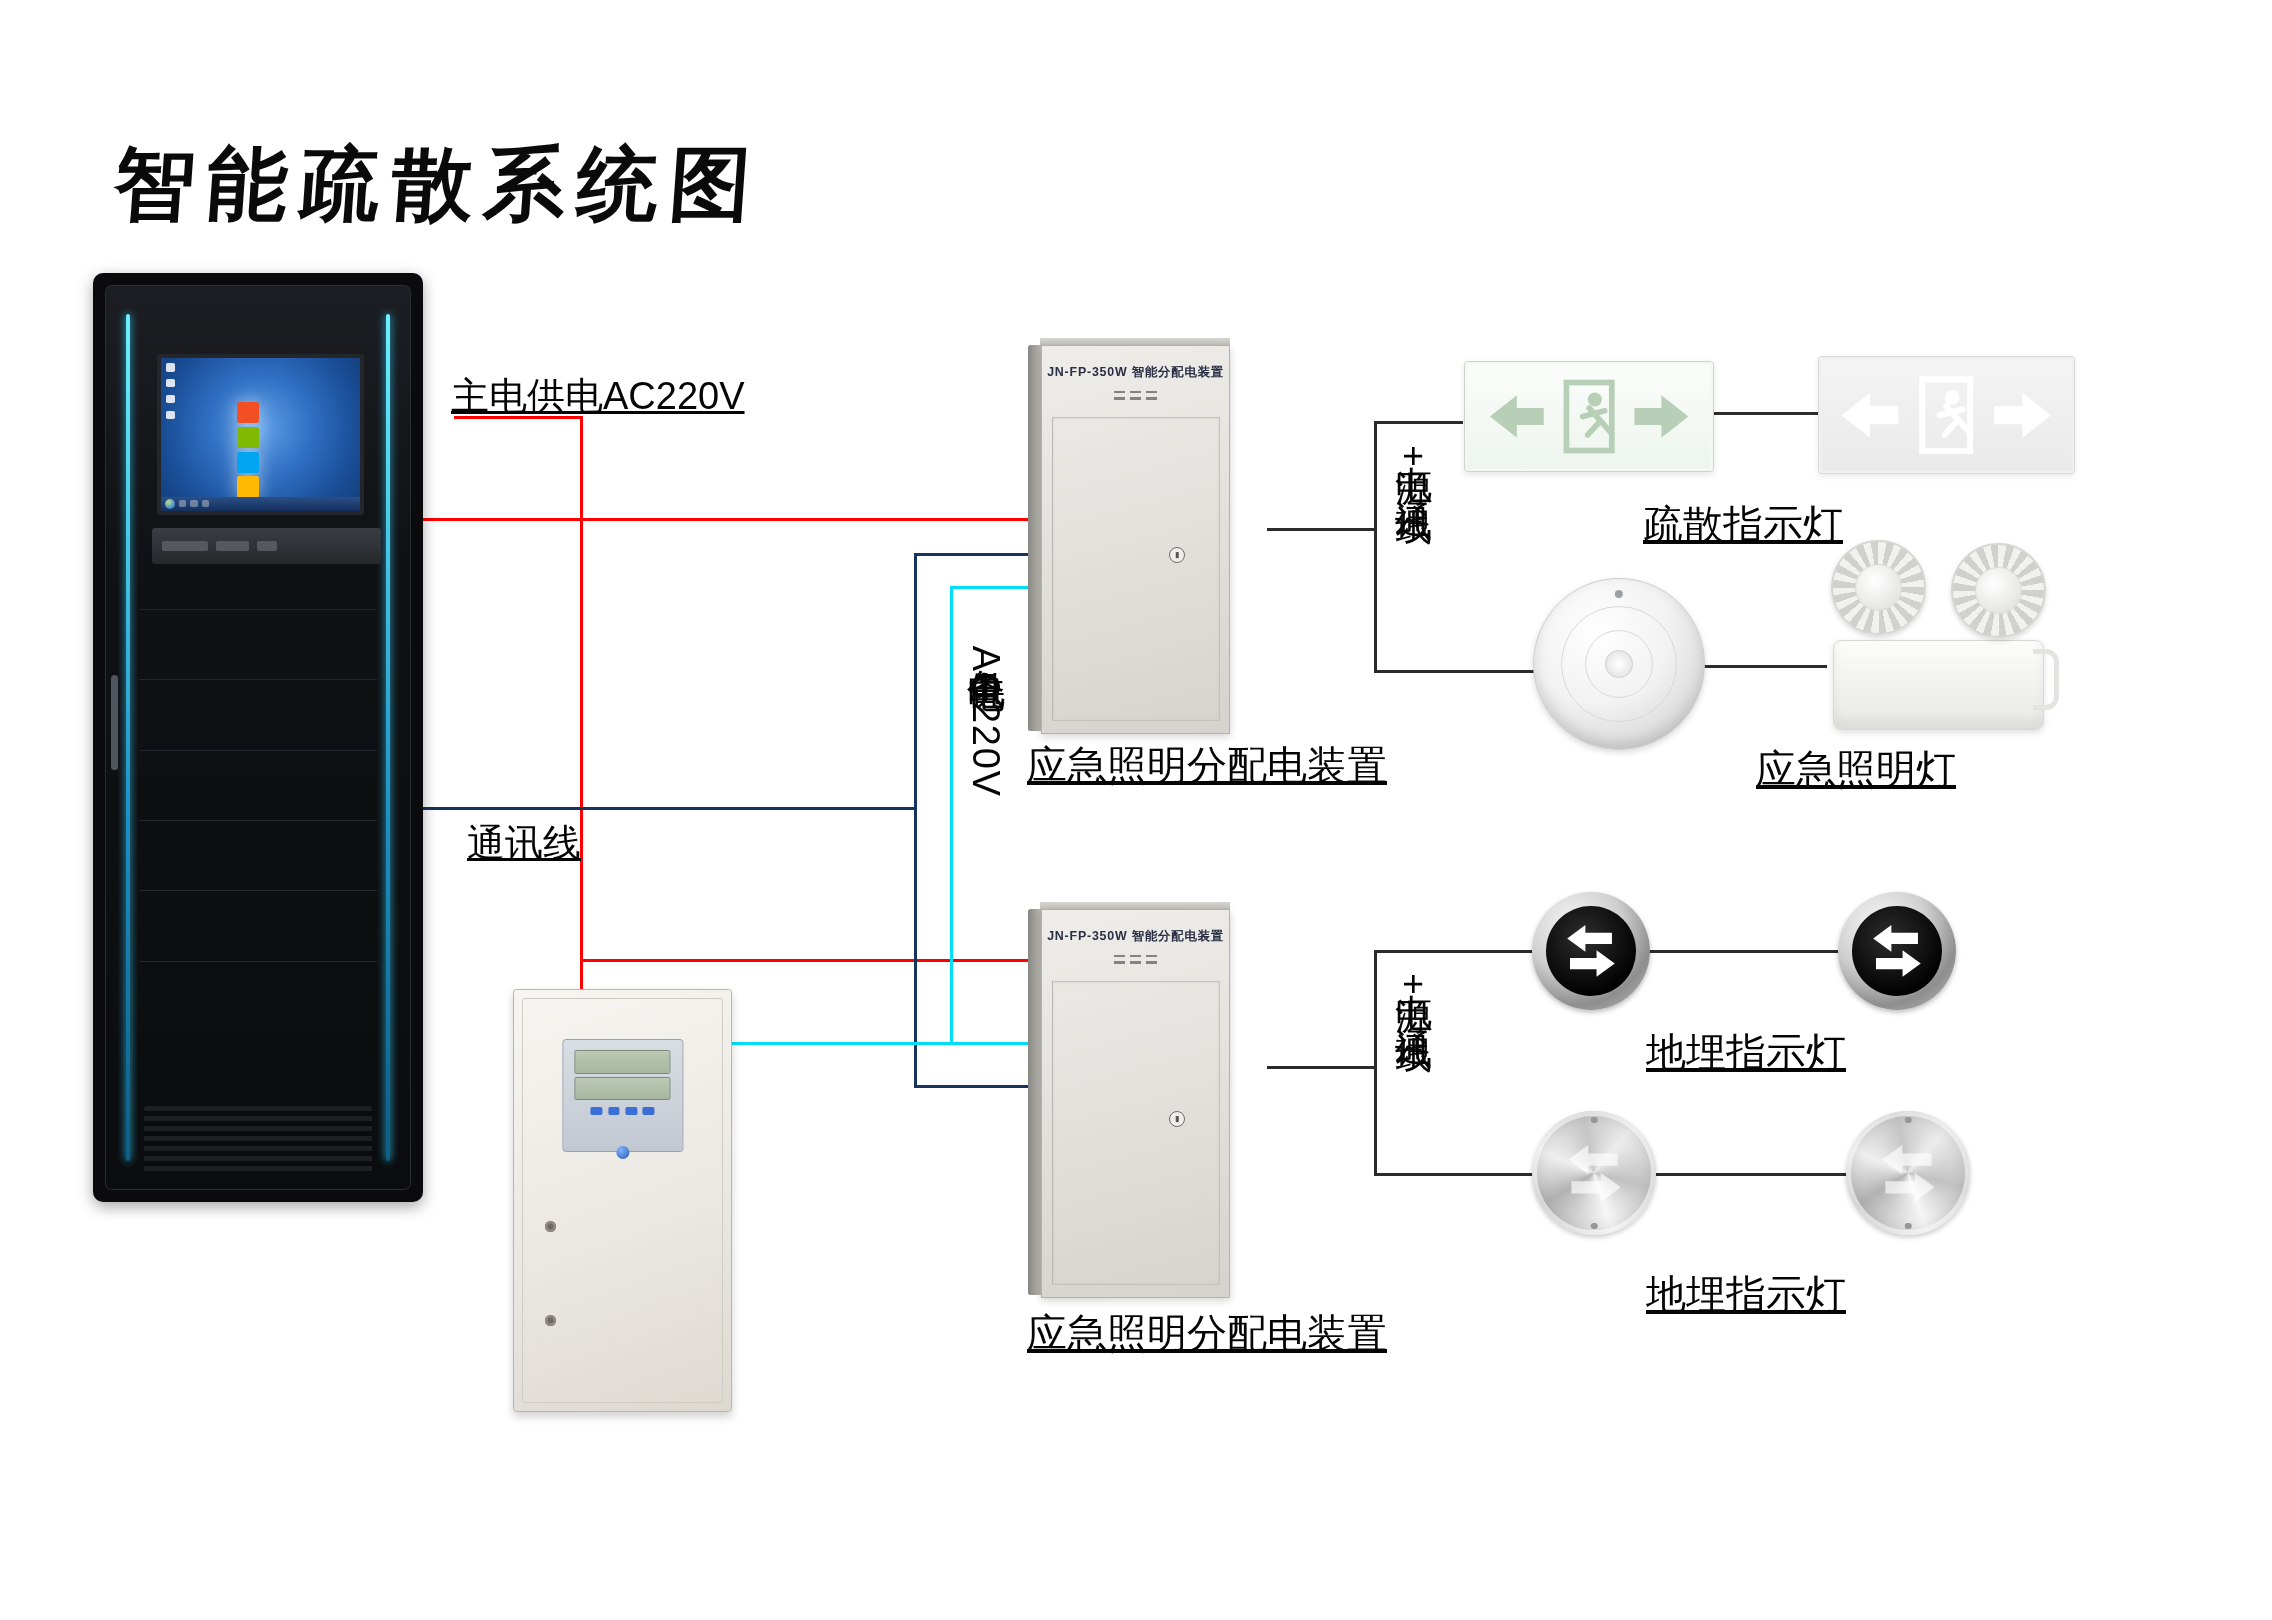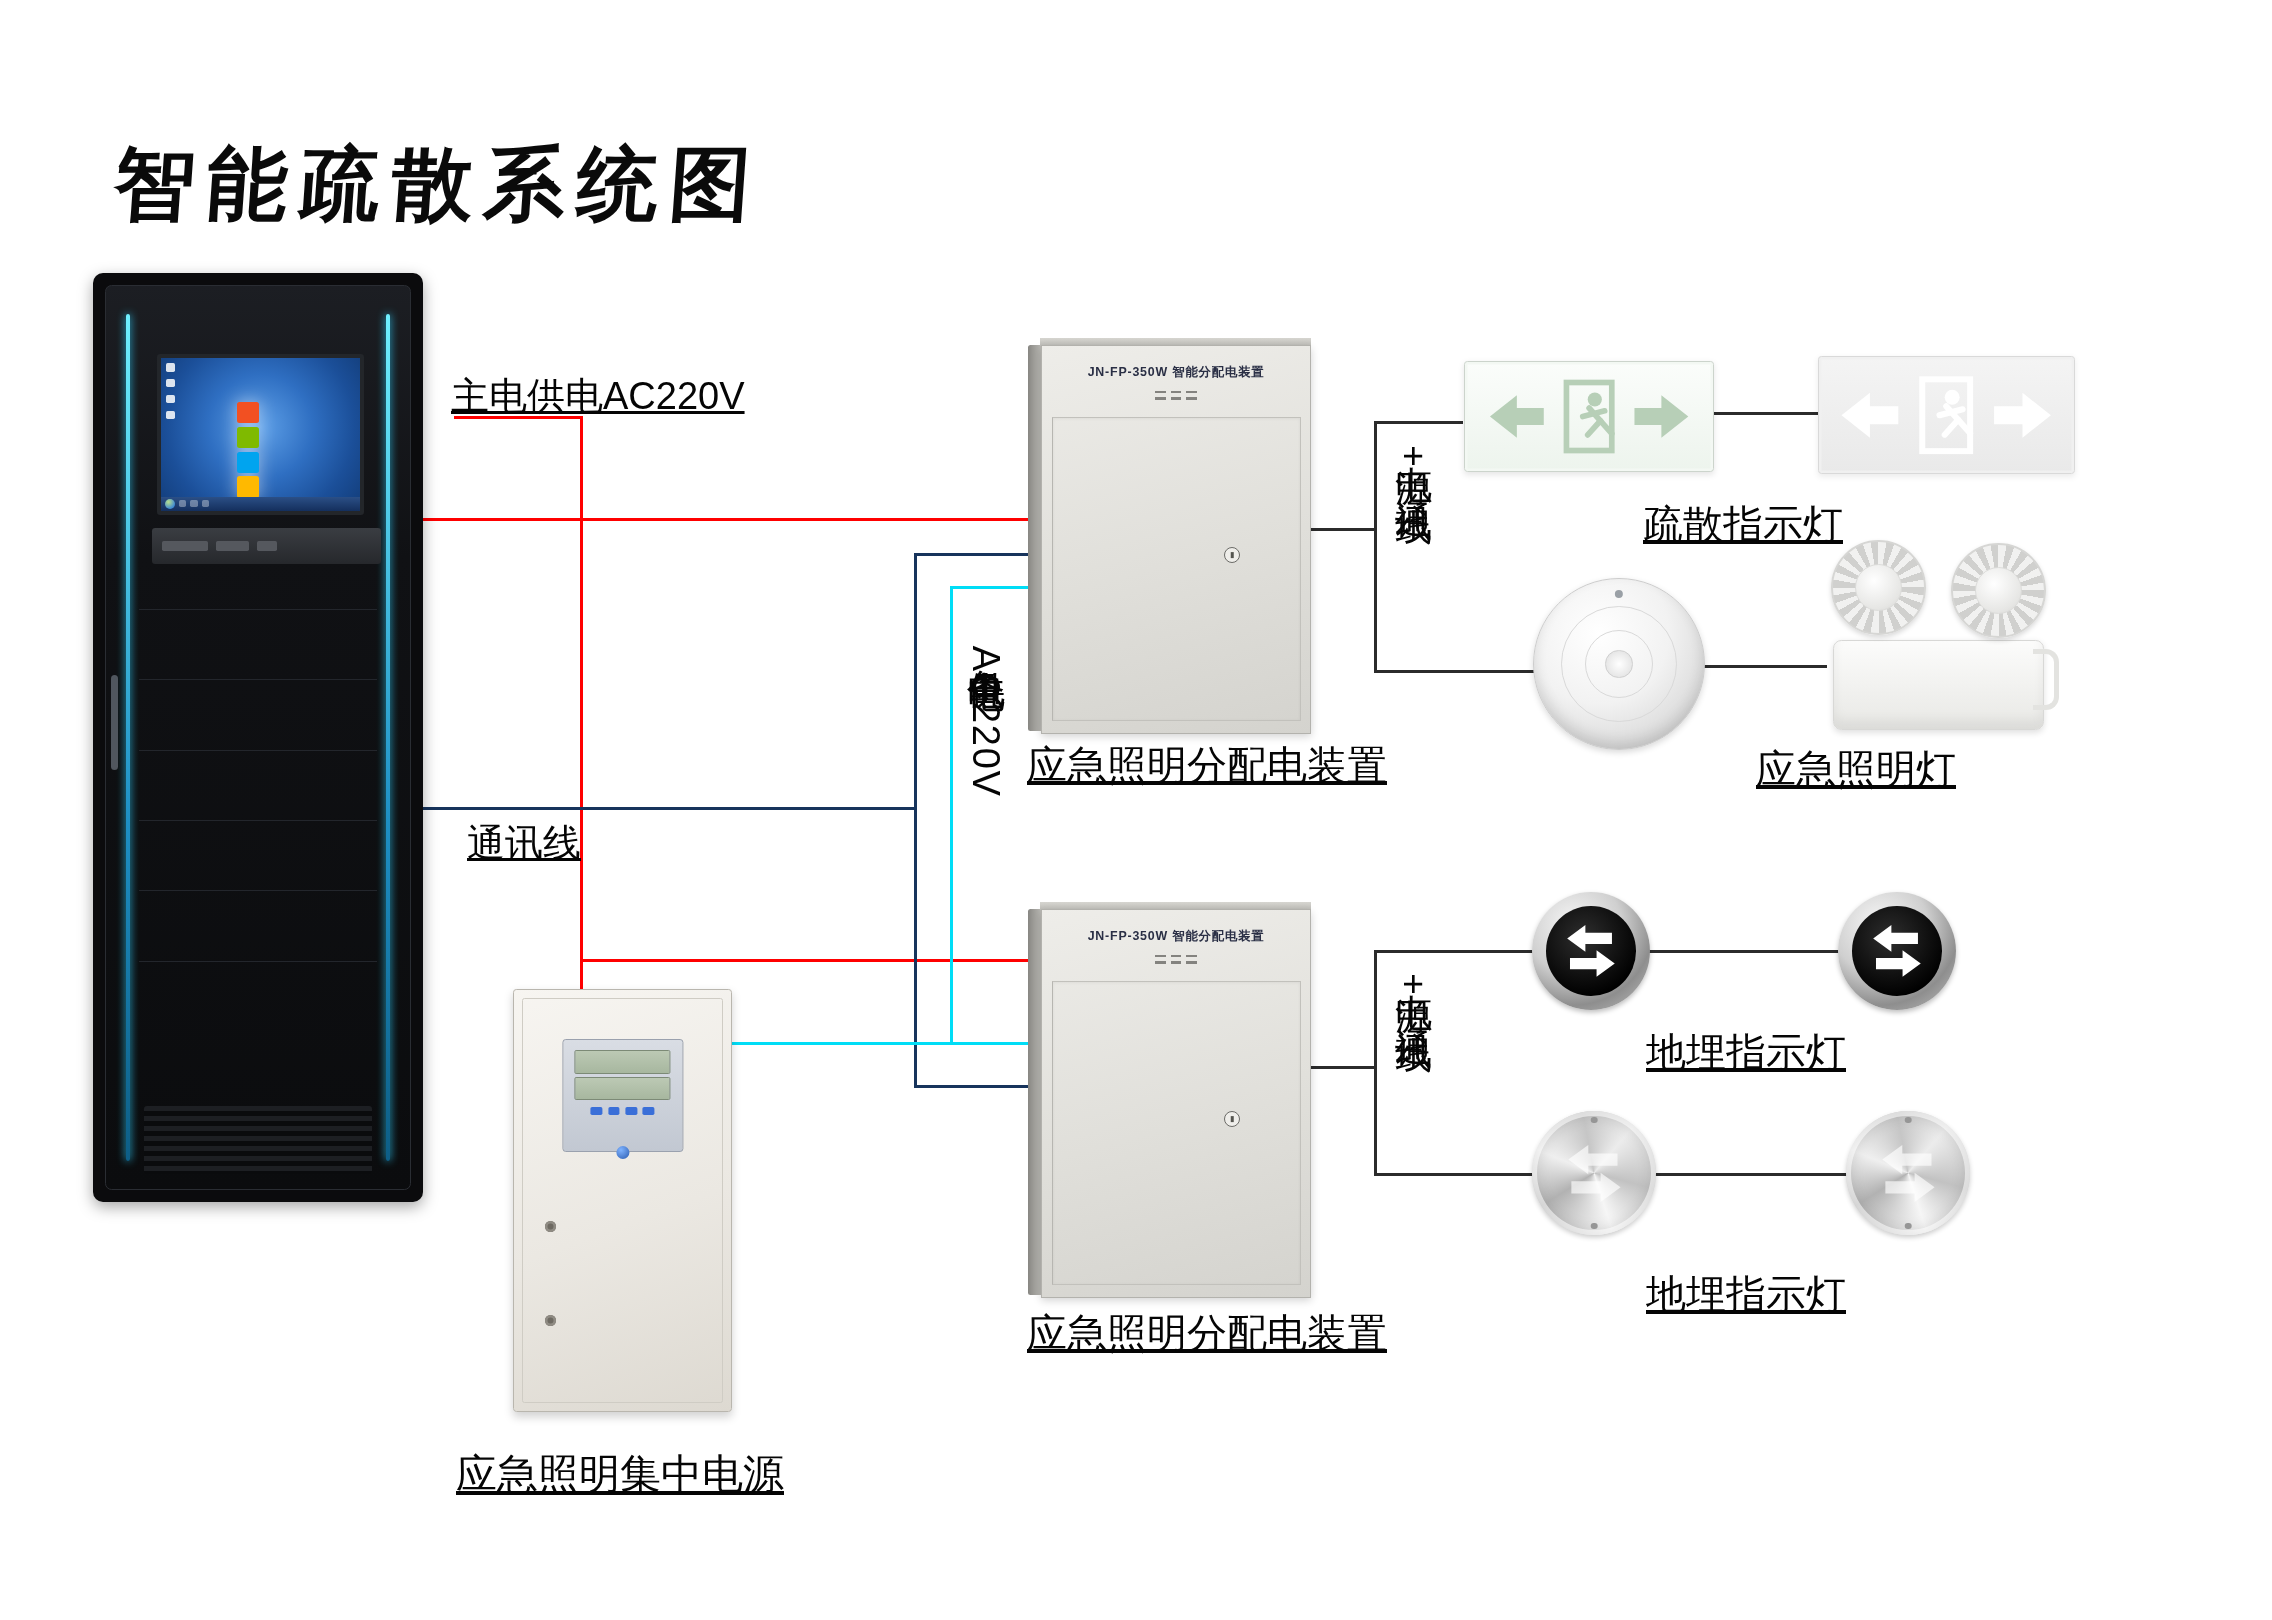--- a/index.html
+++ b/index.html
@@ -64,21 +64,21 @@
   .lcd{height:21.5px;margin:3.3px 5px;background:linear-gradient(#bcc9b4,#a7b79f);border:0.8px solid #7c8a76;border-radius:1.7px;}
   .btn-row{display:flex;justify-content:center;gap:5.8px;margin-top:6.6px;}
   .btn-row i{width:11.6px;height:8.3px;background:#3a6fd8;border-radius:1.7px;display:block;}
   .psu-led{position:absolute;left:50%;transform:translateX(-50%);top:147px;width:13.2px;height:13.2px;border-radius:50%;
            background:radial-gradient(circle at 35% 30%,#7fb3ff,#2a5bb0);}
   .keyhole{position:absolute;width:10.8px;height:10.8px;border-radius:50%;background:#6e6a62;
            box-shadow:inset 0 0 0 2.5px #8f8b83;}
   .k1{left:21.5px;top:222px;} .k2{left:21.5px;top:316px;}
 
   
-  .dbox{position:absolute;width:283px;height:396px;}
+  .dbox{position:absolute;width:202px;height:396px;}
   .dbox-side{position:absolute;left:0;top:6.6px;bottom:3.3px;width:13.2px;
              background:linear-gradient(90deg,#878682,#bbbab5);border-radius:2.5px 0 0 2.5px;}
   .dbox-top{position:absolute;left:11.6px;right:0;top:0;height:8.3px;background:linear-gradient(#d6d5d0,#bdbcb7);}
   .dbox-face{position:absolute;left:13.2px;right:0;top:6.6px;bottom:0;border:0.8px solid #b3b2ad;
              background:linear-gradient(165deg,#eeede9 0%,#e0dfda 55%,#d4d3ce 100%);
              box-shadow:0 3.3px 8.3px rgba(0,0,0,.18);}
   .dbox-title{position:absolute;left:0;right:0;top:18px;text-align:center;font-size:12.4px;font-weight:700;
               color:#2a2f45;letter-spacing:0.8px;white-space:nowrap;}
   .dbox-marks{position:absolute;left:0;right:0;top:45px;display:flex;flex-direction:column;gap:4.1px;align-items:center;}
   .dbox-marks span{display:flex;gap:5px;}
@@ -224,21 +224,20 @@
             <i></i>
             <i></i>
             <i></i>
           </div>
       </div>
       <div class="psu-led"></div>
       <div class="keyhole k1"></div>
       <div class="keyhole k2"></div>
     </div>
   </div>
-  <div class="lbl" style="left:456px;top:1447px;font-size:41px;">应急照明集中电源</div>
 
   <div class="dbox" style="left:1028px;top:338px;">
     <div class="dbox-side"></div>
     <div class="dbox-top"></div>
     <div class="dbox-face">
       <div class="dbox-title">JN-FP-350W 智能分配电装置</div>
       <div class="dbox-marks">
         <span>
             <i></i>
             <i></i>

